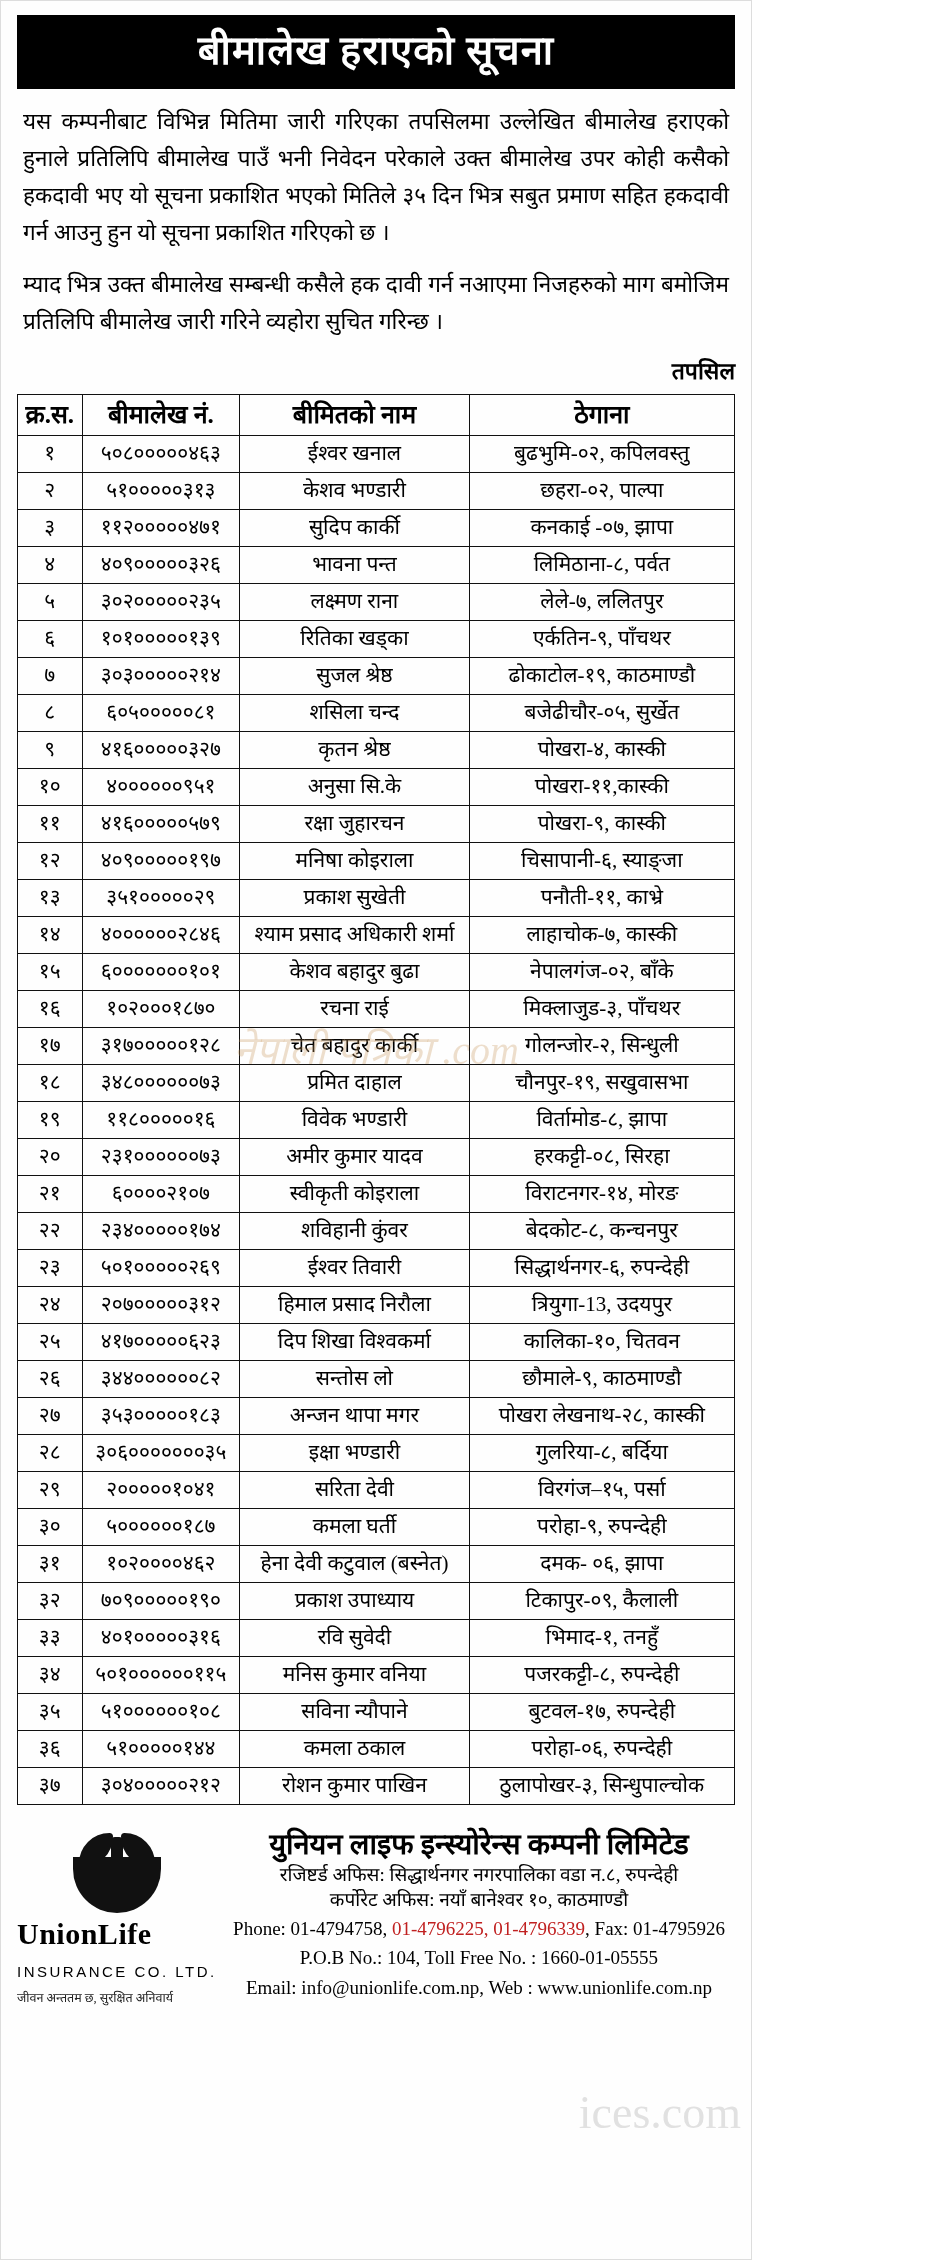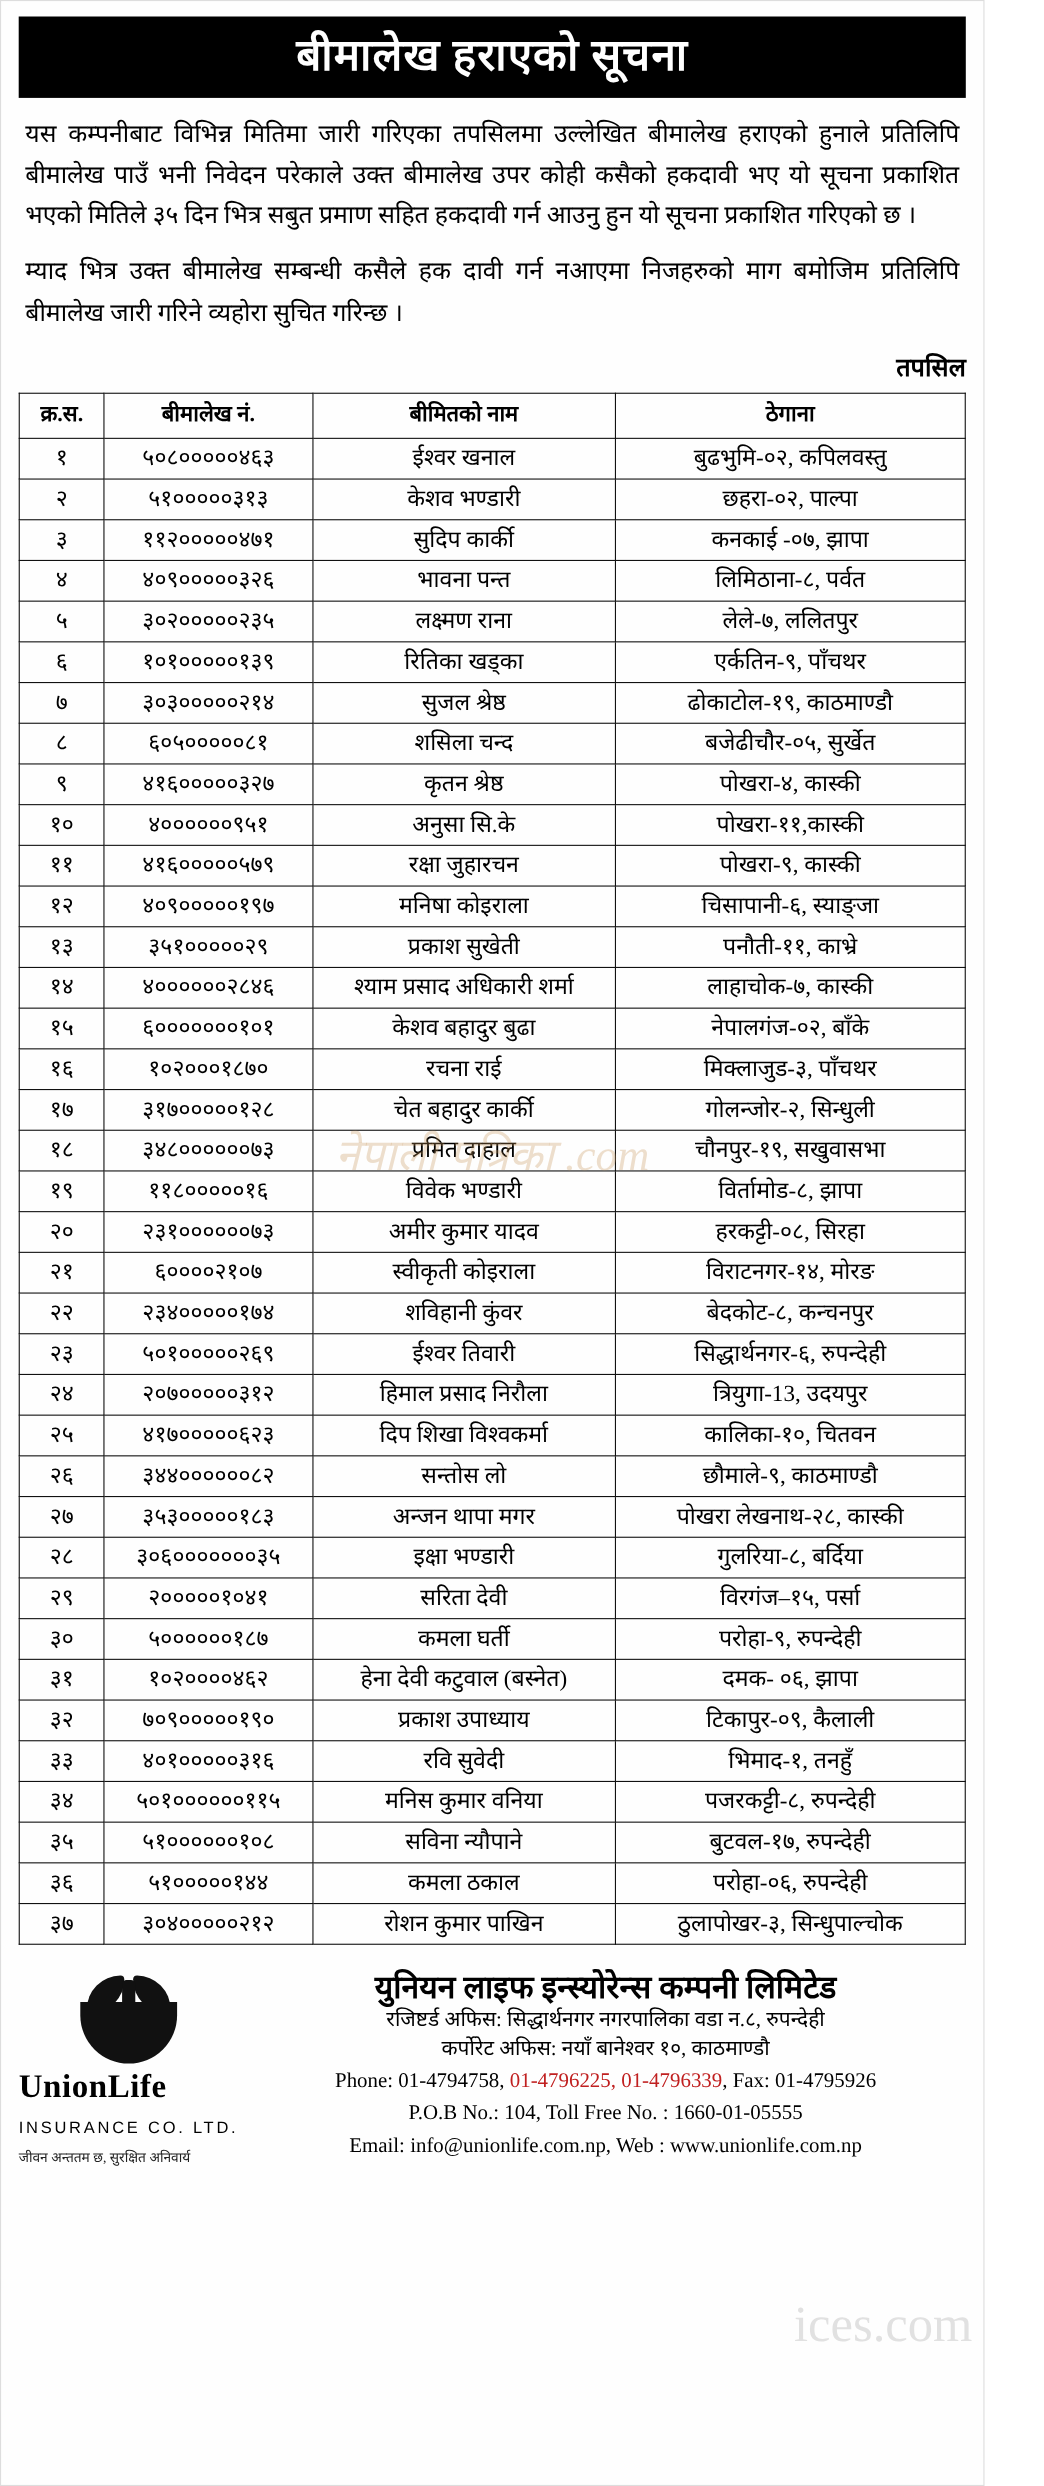--- a/index.html
+++ b/index.html
@@ -6,21 +6,21 @@
     margin: 0;
     padding: 0;
     background: #ffffff;
   }
   body {
     width: 949px;
     font-family: "Liberation Sans", sans-serif;
     color: #000000;
   }
   .page {
-    width: 895px;
+    width: 752px;
     min-height: 2260px;
     box-sizing: border-box;
     padding: 14px 16px 10px 16px;
     background: #fefefe;
     position: relative;
     border: 1px solid #dddddd;
   }
   .title-bar {
     background: #000000;
     color: #ffffff;
@@ -67,21 +67,21 @@
     font-size: 21px;
     line-height: 1.22;
     text-align: center;
     vertical-align: middle;
     height: 30px;
     overflow: hidden;
     white-space: nowrap;
   }
   table.policy-table th {
     font-weight: bold;
-    font-size: 20px;
+    font-size: 25px;
     height: 34px;
   }
   col.c-sn { width: 9%; }
   col.c-policy { width: 22%; }
   col.c-name { width: 32%; }
   col.c-address { width: 37%; }
   .watermark {
     position: absolute;
     left: 0;
     right: 0;

